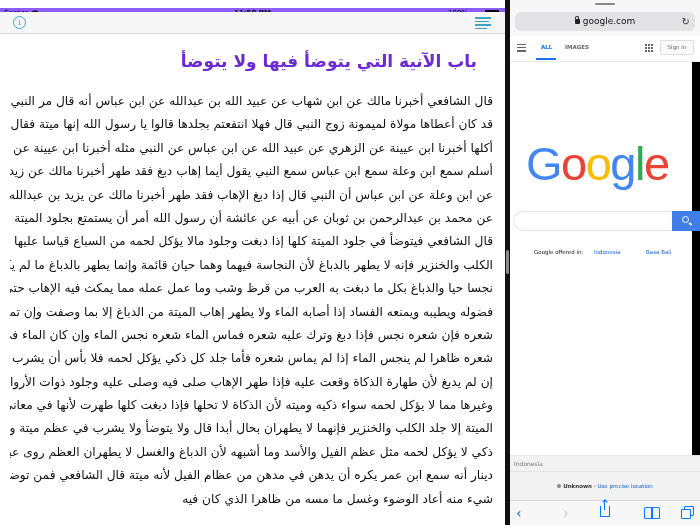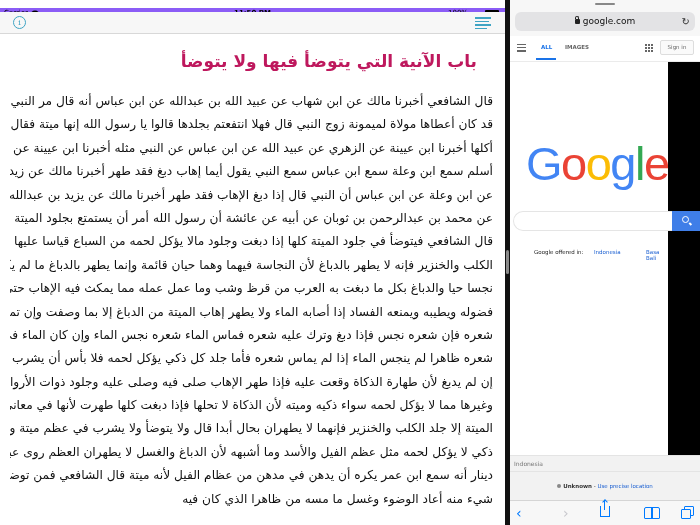--- a/index.html
+++ b/index.html
@@ -14,31 +14,31 @@
   .statusbar .battery { position: absolute; right: 6px; top: 1px; display: flex; align-items: center; gap: 17px; }
   .batt-icon { width: 14px; height: 6px; background: #000; border-radius: 1px; position: relative; }
   .batt-icon::after { content: ""; position: absolute; right: -2px; top: 2px; width: 1px; height: 2px; background: #000; }
   .wifi-icon { width: 8px; height: 6px; position: relative; }
   .navbar { position: absolute; left: 0; top: 12px; width: 505px; height: 22px; background: #f7f7f7; border-bottom: 1px solid #d8d8d8; }
   .info-icon { position: absolute; left: 13px; top: 4px; width: 13px; height: 13px; border: 1px solid #3fa4c4; border-radius: 50%; color: #3fa4c4; font-size: 8px; text-align: center; line-height: 11px; font-family: "DejaVu Serif", serif; }
   .list-icon { position: absolute; right: 14px; top: 5px; width: 16px; height: 12px; }
   .list-icon span { display: block; height: 1.5px; background: #3fa4c4; margin-bottom: 2px; }
 
   .content { position: absolute; left: 0; top: 34px; width: 505px; height: 491px; direction: rtl; padding: 0 12px 0 10px; }
-  .title { font-family: "DejaVu Sans", sans-serif; font-weight: bold; font-size: 17px; color: #be185d; text-align: right; margin-top: 14px; height: 26px; line-height: 26px; padding-right: 16px; }
+  .title { font-family: "DejaVu Sans", sans-serif; font-weight: bold; font-size: 17px; color: #6d28d9; text-align: right; margin-top: 14px; height: 26px; line-height: 26px; padding-right: 16px; }
   .body-text { font-family: "DejaVu Sans", sans-serif; font-size: 12.2px; line-height: 23.4px; color: #111; text-align: justify; text-align-last: right; margin-top: 16px; }
   .body-line { display: block; white-space: nowrap; text-align: justify; text-align-last: justify; overflow: hidden; height: 23.4px; }
   .body-line.last { text-align-last: right; }
 
   
   .divider { position: absolute; left: 505px; top: 0; width: 5px; height: 525px; background: #111; }
   .divider-handle { position: absolute; left: 1px; top: 250px; width: 3px; height: 24px; background: #8a8a8a; border-radius: 2px; }
 
   
-  .right { position: absolute; left: 510px; top: 0; width: 158px; height: 525px; background: #fff; }
+  .right { position: absolute; left: 510px; top: 0; width: 182px; height: 525px; background: #fff; }
   .safari-top { position: absolute; left: 0; top: 0; width: 190px; height: 36px; background: #f7f7f7; }
   .grabber { position: absolute; left: 85px; top: 3px; width: 20px; height: 2px; border-radius: 1px; background: #888; }
   .urlbar { position: absolute; left: 5px; top: 12px; width: 180px; height: 19px; background: #e3e3e5; border-radius: 6px; font-size: 9px; color: #111; text-align: center; line-height: 19px; }
   .lock-icon { display: inline-block; width: 5px; height: 5px; background: #222; border-radius: 1px; margin-right: 3px; position: relative; vertical-align: 0; }
   .lock-icon::before { content: ""; position: absolute; left: 0.5px; top: -3px; width: 2px; height: 2px; border: 1px solid #222; border-bottom: none; border-radius: 2px 2px 0 0; }
   .reload-icon { position: absolute; right: 5px; top: 0; font-size: 10px; color: #333; }
 
   .g-nav { position: absolute; left: 0; top: 36px; width: 190px; height: 26px; border-bottom: 1px solid #ebebeb; background: #fff; }
   .hamb { position: absolute; left: 7px; top: 8px; width: 9px; }
   .hamb span { display: block; height: 1.2px; background: #666; margin-bottom: 2px; }

